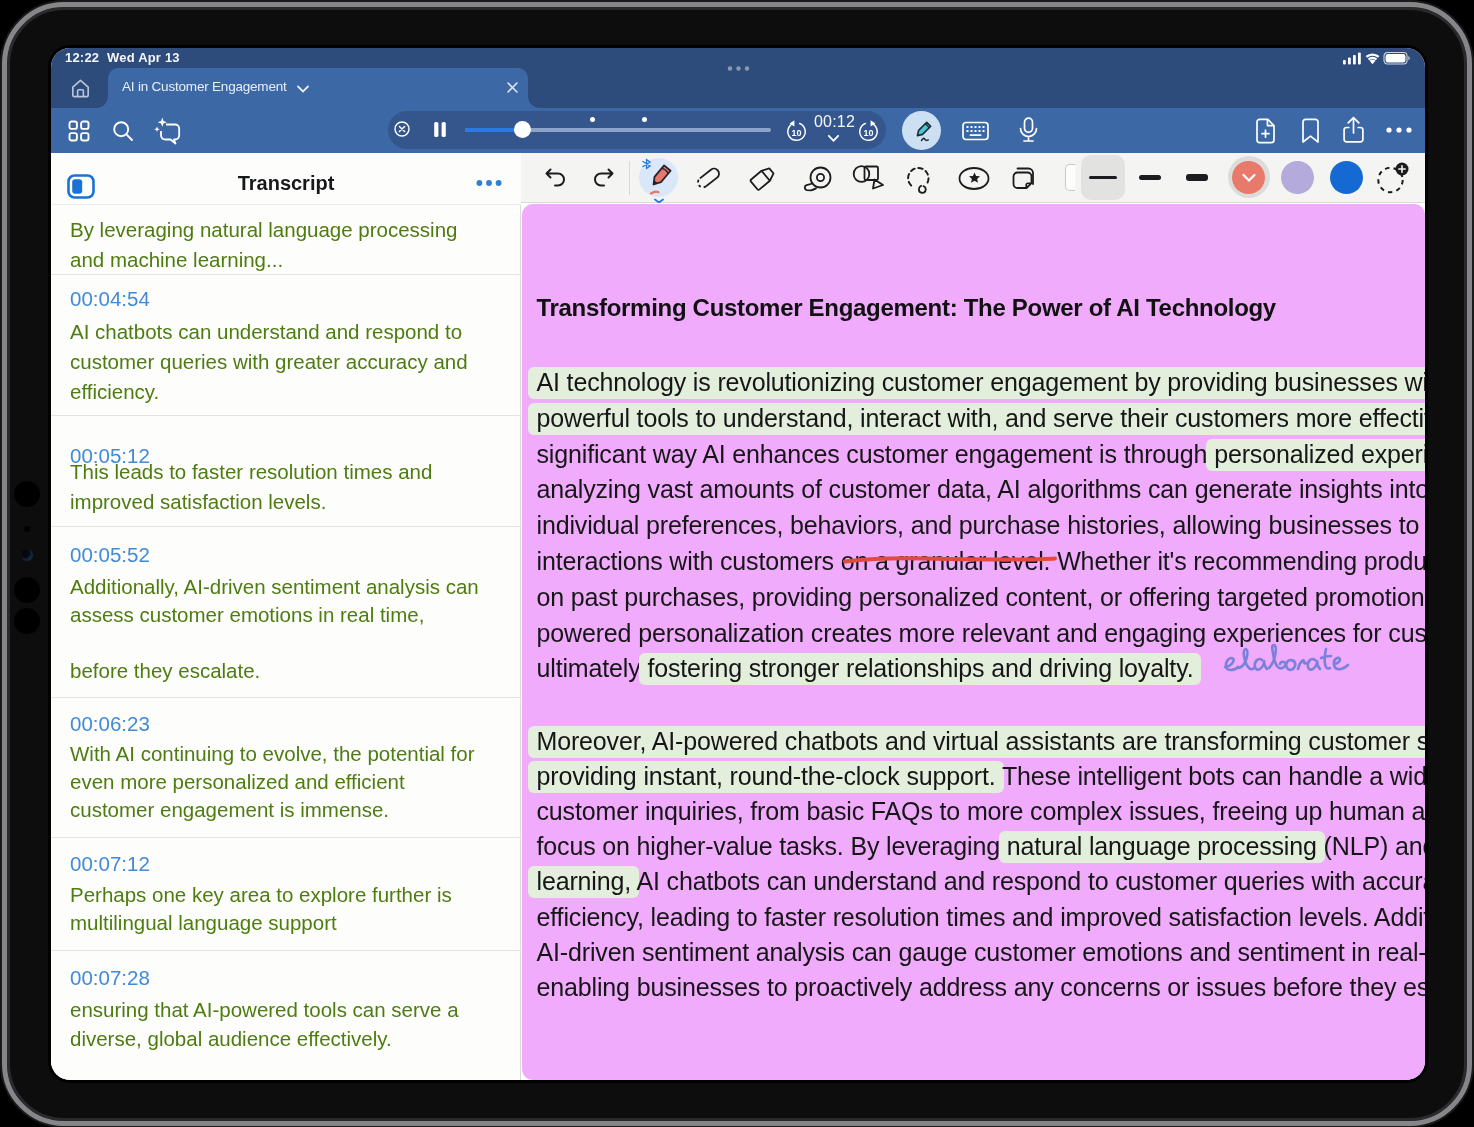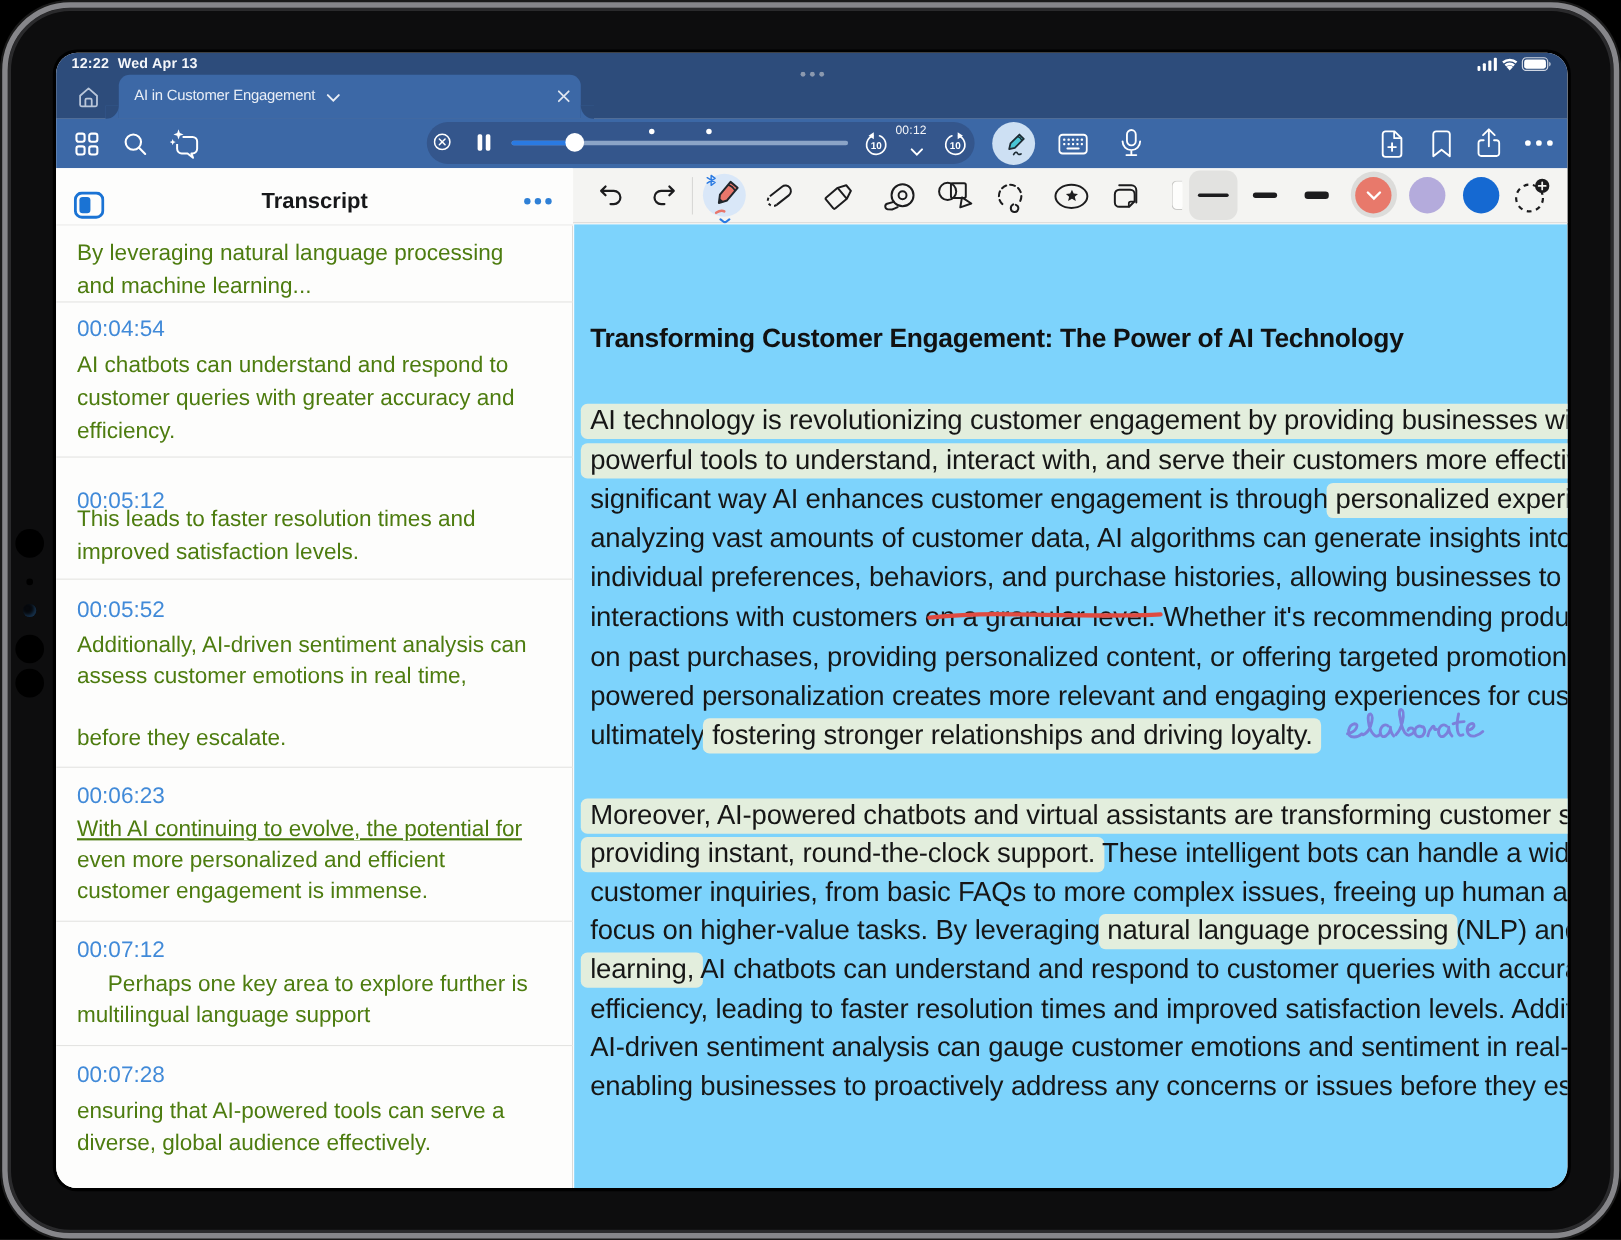--- a/index.html
+++ b/index.html
@@ -17,21 +17,21 @@
   #tabtext{color:#e9eef6;font-size:13.5px;letter-spacing:-0.2px;}
   
   #pill{position:absolute;left:337px;top:63px;width:498px;height:38px;border-radius:19px;background:#34568c;}
   
   #sidebar{position:absolute;left:0;top:105px;width:470px;height:927px;background:#fdfdfc;border-right:1px solid #dadad8;}
   #shead{position:absolute;left:0;top:0;width:470px;height:52px;background:#fdfdfc;border-bottom:1px solid #ececea;}
   .sl{position:absolute;white-space:nowrap;font-size:20.5px;color:#4d7c0f;letter-spacing:0px;line-height:30px;height:30px;}
   .ts{color:#418ad8;}
   .sdiv{position:absolute;left:0;width:470px;height:1px;background:#e4e4e2;}
   #editbar{position:absolute;left:470px;top:105px;width:904px;height:50px;background:#f4f4f2;border-bottom:1px solid #d9d9d7;}
-  #page{position:absolute;left:471px;top:156px;width:903px;height:876px;background:#7dd3fc;}
+  #page{position:absolute;left:471px;top:156px;width:903px;height:876px;background:#f0abfc;border-radius:11px;}
   .dl{position:absolute;white-space:nowrap;font-size:25px;color:#161616;letter-spacing:-0.15px;line-height:31px;height:31px;}
   .hl{background:#e3eedd;border-radius:6px;padding:1px 8px 3px 8px;margin:0 -8px;}
   .hlL{margin-left:-9px;padding-left:9px;}
   #title{position:absolute;white-space:nowrap;font-size:24px;font-weight:bold;color:#111;letter-spacing:-0.3px;}
 </style>
 </head>
 <body>
 <div id="device"></div>
 <div id="screen">
 <div id="statusbar"></div>
@@ -114,21 +114,21 @@
 <div class="abs" style="left:414px;top:80.5px;width:306px;height:4px;border-radius:2px;background:#8ba4c7;"></div>
 <div class="abs" style="left:414px;top:80.5px;width:58px;height:4px;border-radius:2px;background:#2a7ae2;"></div>
 <div class="abs" style="left:463px;top:73.5px;width:17px;height:17px;border-radius:50%;background:#fff;"></div>
 <div class="abs" style="left:539px;top:69.5px;width:5px;height:5px;border-radius:50%;background:#fff;"></div>
 <div class="abs" style="left:591px;top:69.5px;width:5px;height:5px;border-radius:50%;background:#fff;"></div>
 <svg class="abs" style="left:734px;top:72px;" width="23" height="23" viewBox="0 0 23 23">
   <path d="M8.6 3.4 A8.7 8.7 0 1 0 14.6 3.45" stroke="#fff" stroke-width="1.5" fill="none" stroke-linecap="round"></path>
   <path d="M9.4 0.2 L9.4 6.6 L4.6 3.4 Z" fill="#fff"></path>
   <text x="11.5" y="15.8" font-size="9" font-weight="bold" fill="#fff" text-anchor="middle" font-family="Liberation Sans">10</text>
 </svg>
-<div class="abs st" style="left:763px;top:65px;font-weight:normal;font-size:11px;">00:12</div>
+<div class="abs st" style="left:763px;top:65px;font-weight:normal;font-size:16px;">00:12</div>
 <svg class="abs" style="left:776px;top:86px;" width="13" height="9" viewBox="0 0 13 9">
       <path d="M1.8 1.8 L6.5 6.6 L11.2 1.8" stroke="#fff" stroke-width="1.8" fill="none" stroke-linecap="round"></path>
     </svg>
 <svg class="abs" style="left:806px;top:72px;" width="23" height="23" viewBox="0 0 23 23">
   <path d="M14.4 3.4 A8.7 8.7 0 1 1 8.4 3.45" stroke="#fff" stroke-width="1.5" fill="none" stroke-linecap="round"></path>
   <path d="M13.6 0.2 L13.6 6.6 L18.4 3.4 Z" fill="#fff"></path>
   <text x="11.5" y="15.8" font-size="9" font-weight="bold" fill="#fff" text-anchor="middle" font-family="Liberation Sans">10</text>
 </svg>
 
 <div class="abs" style="left:851px;top:63.5px;width:39px;height:39px;border-radius:50%;background:#cde0f3;"></div>
@@ -207,26 +207,26 @@
   <div class="sl ts" style="left:19px;top:272px;margin-top:16px;">00:05:12</div>
   <div class="sl" style="left:19px;top:304px;">This leads to faster resolution times and</div>
   <div class="sl" style="left:19px;top:334px;">improved satisfaction levels.</div>
   <div class="sdiv" style="top:373px;"></div>
   <div class="sl ts" style="left:19px;top:387px;">00:05:52</div>
   <div class="sl" style="left:19px;top:419px;">Additionally, AI-driven sentiment analysis can</div>
   <div class="sl" style="left:19px;top:447px;">assess customer emotions in real time,</div>
   <div class="sl" style="left:19px;top:503px;">before they escalate.</div>
   <div class="sdiv" style="top:544px;"></div>
   <div class="sl ts" style="left:19px;top:556px;">00:06:23</div>
-  <div class="sl" style="left:19px;top:586px;text-decoration:underline;">With AI continuing to evolve, the potential for</div>
+  <div class="sl" style="left:19px;top:586px;">With AI continuing to evolve, the potential for</div>
   <div class="sl" style="left:19px;top:614px;">even more personalized and efficient</div>
   <div class="sl" style="left:19px;top:642px;">customer engagement is immense.</div>
   <div class="sdiv" style="top:684px;"></div>
   <div class="sl ts" style="left:19px;top:696px;">00:07:12</div>
-  <div class="sl" style="left:19px;top:727px;margin-left:28px;">Perhaps one key area to explore further is</div>
+  <div class="sl" style="left:19px;top:727px;">Perhaps one key area to explore further is</div>
   <div class="sl" style="left:19px;top:755px;">multilingual language support</div>
   <div class="sdiv" style="top:797px;"></div>
   <div class="sl ts" style="left:19px;top:810px;">00:07:28</div>
   <div class="sl" style="left:19px;top:842px;">ensuring that AI-powered tools can serve a</div>
   <div class="sl" style="left:19px;top:871px;">diverse, global audience effectively.</div>
 </div>
 
 <div id="editbar">
   <svg class="abs" style="left:20.5px;top:14px;" width="26" height="21" viewBox="0 0 26 21">
         <path d="M8.5 2.5 L4.5 6.5 L8.5 10.5 M4.5 6.5 H16 a6 6 0 0 1 0 12 h-3" stroke="#1c1c1e" stroke-width="2" fill="none" stroke-linecap="round" stroke-linejoin="round"></path>

